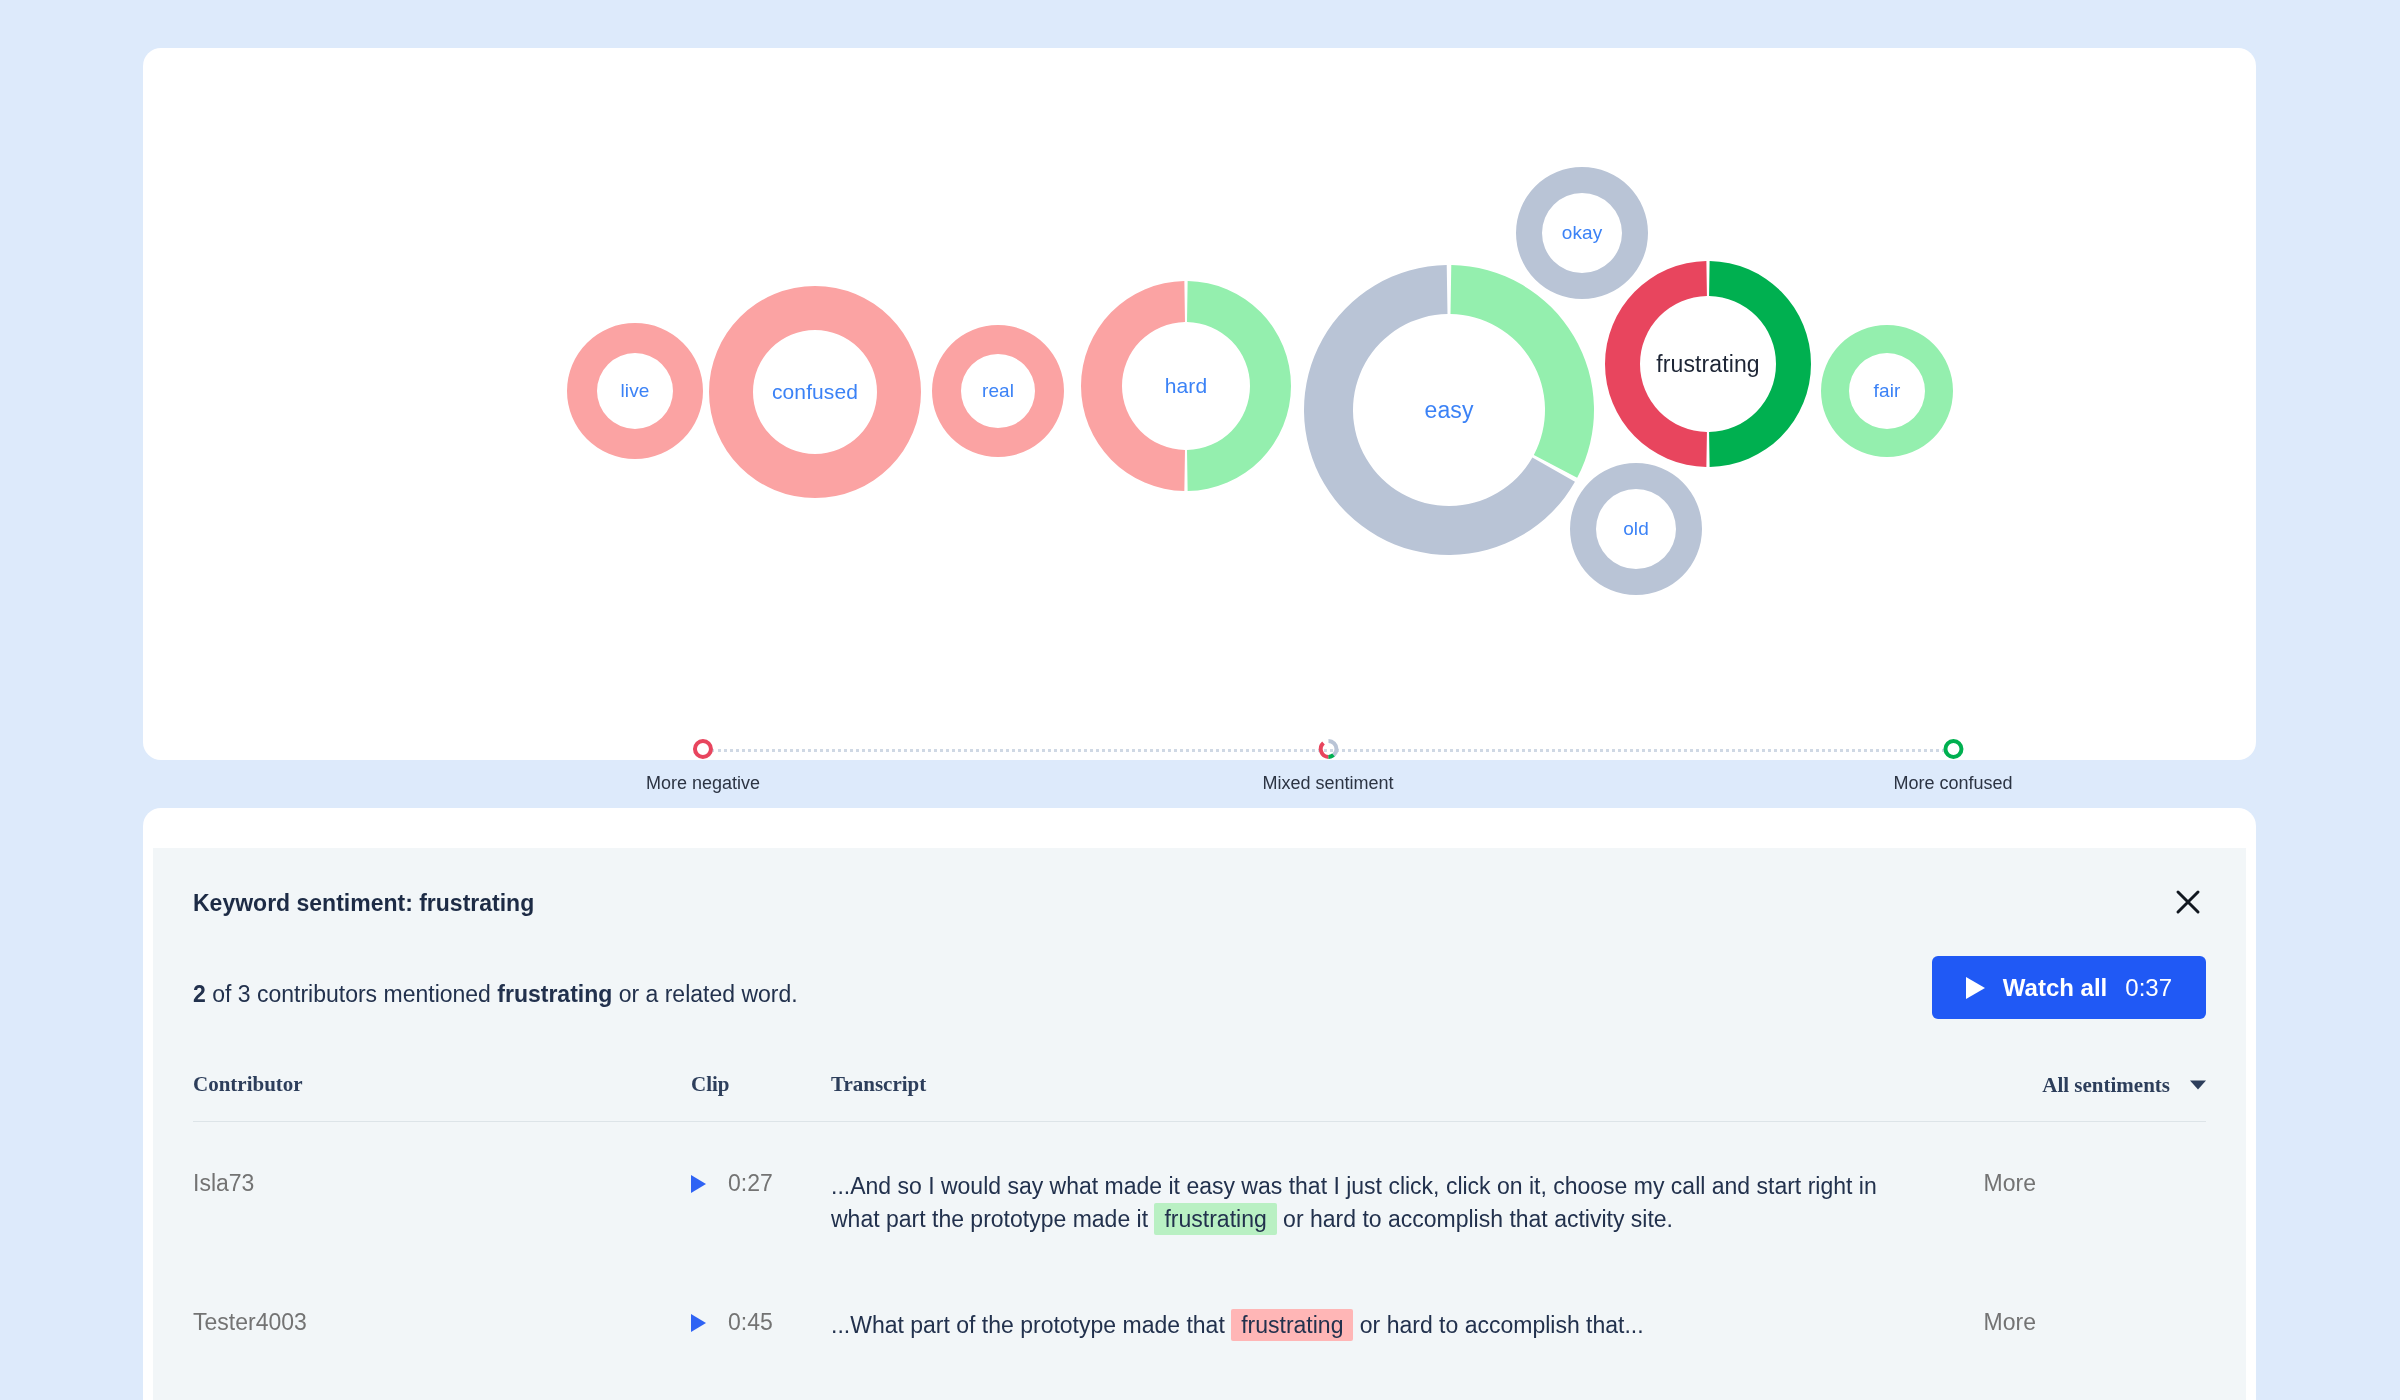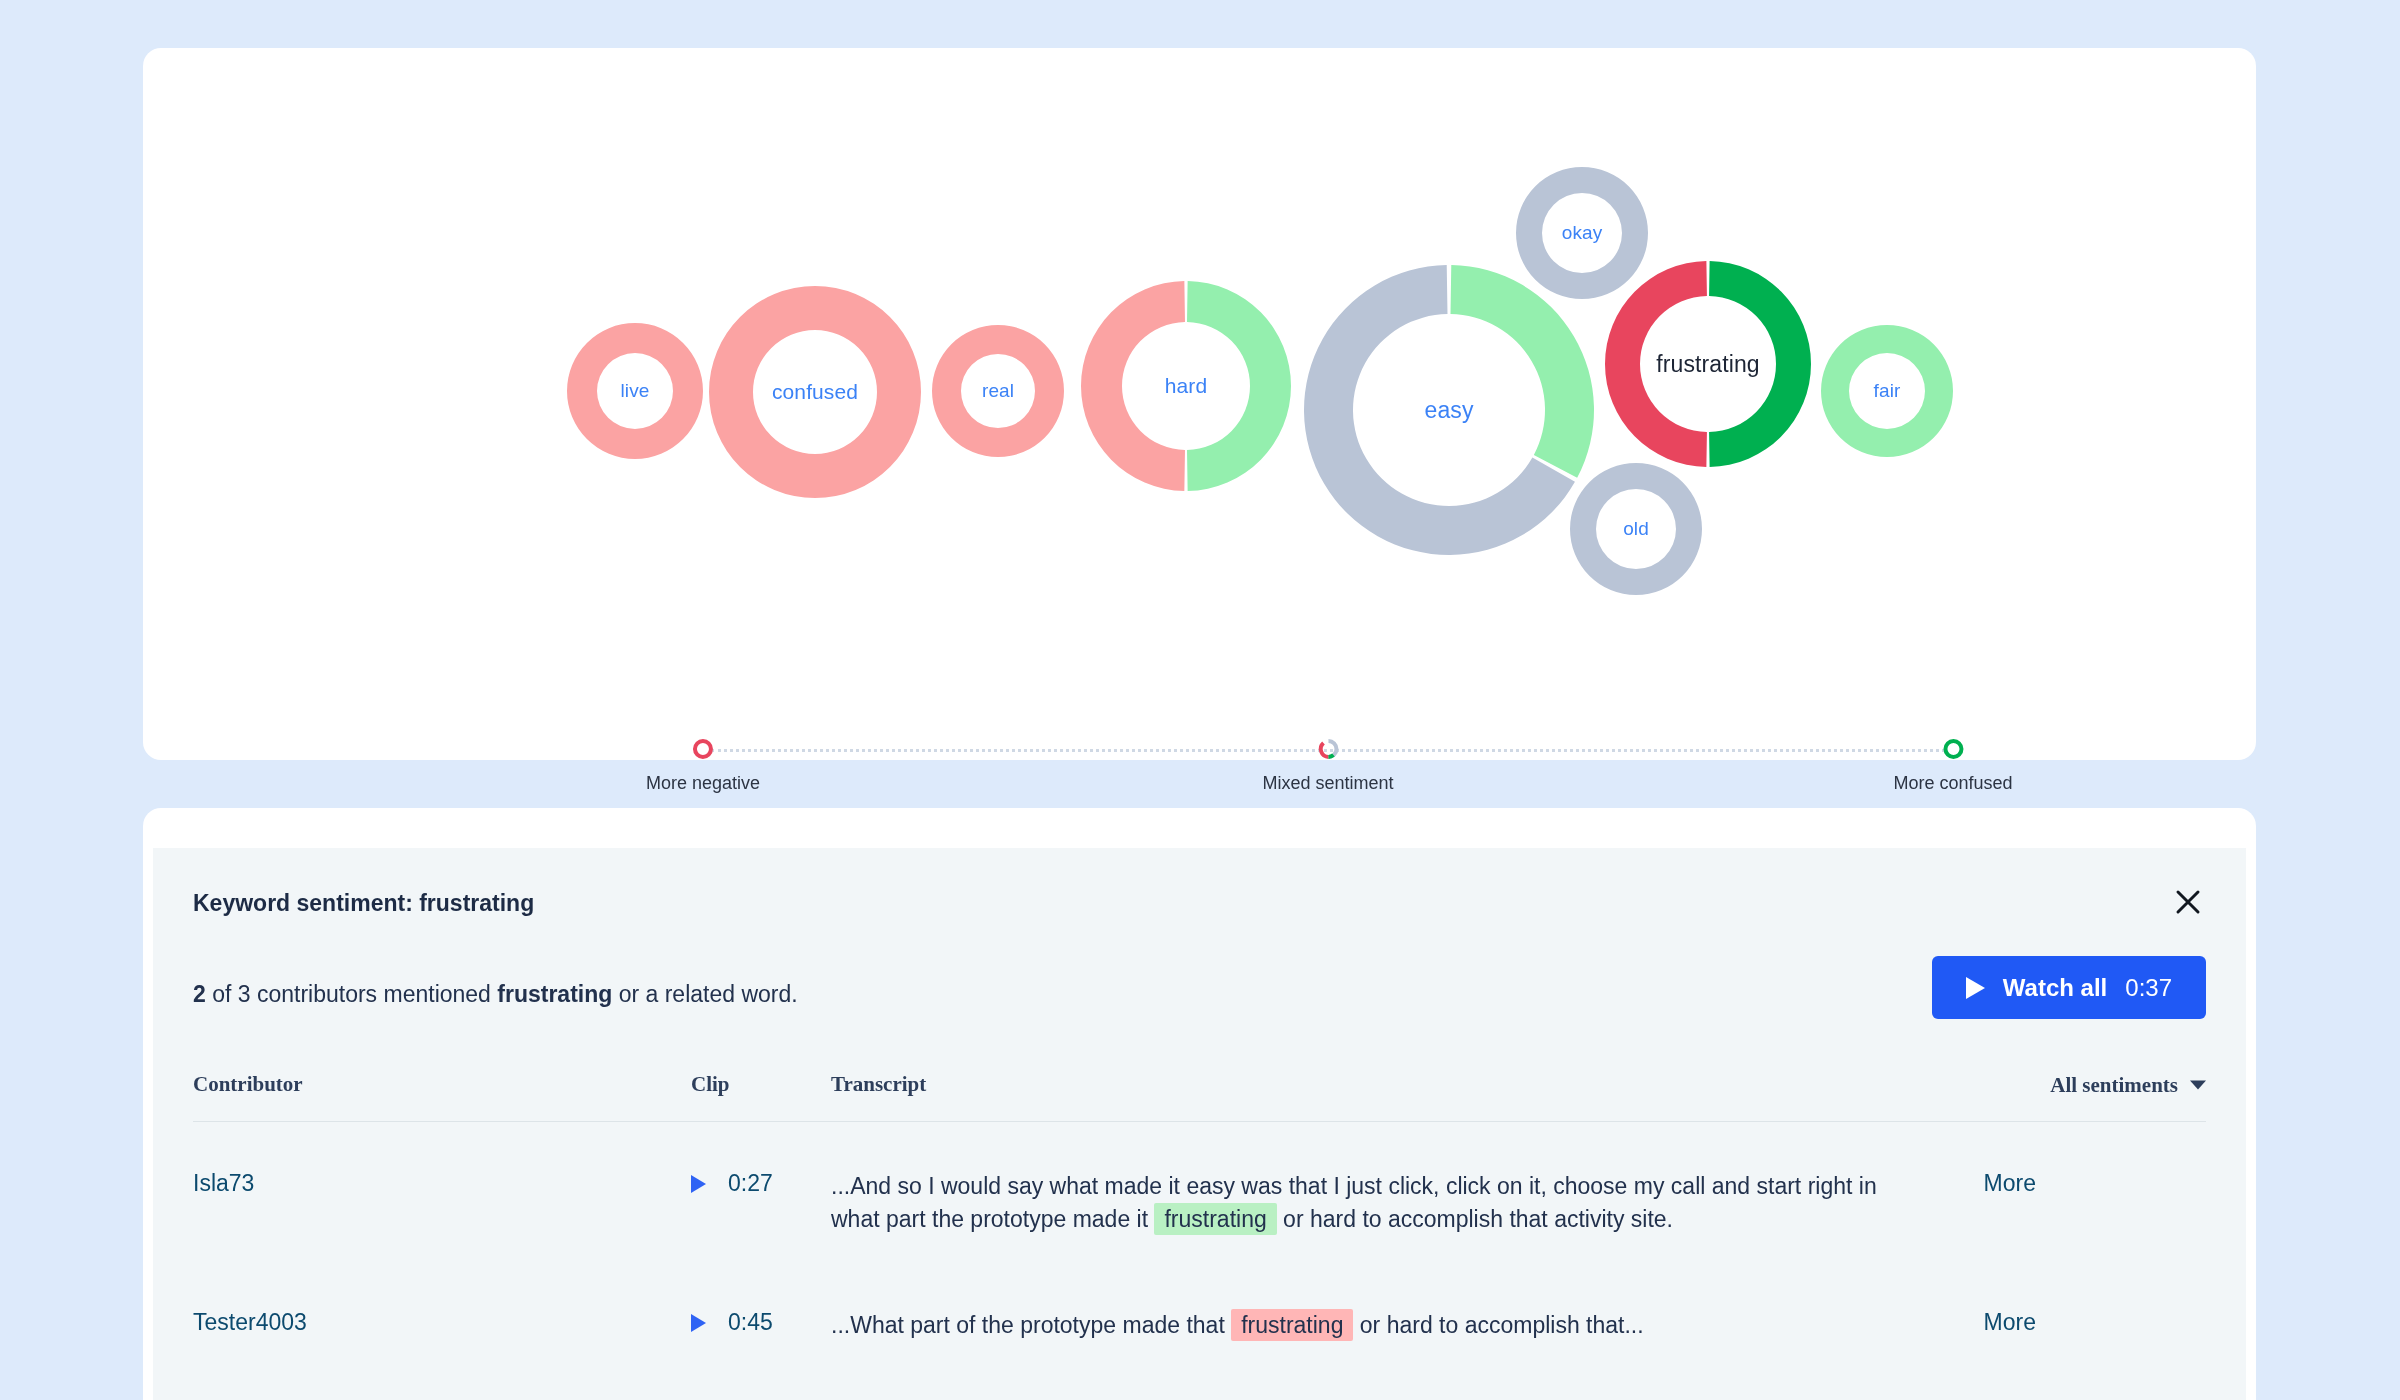--- a/index.html
+++ b/index.html
@@ -150,42 +150,42 @@
     font-family: Liberation Serif, serif;
   }
   .col-contributor { width: 498px; flex: none; }
   .col-clip { width: 140px; flex: none; }
   .col-transcript { flex: 1; }
   .col-more { width: 120px; flex: none; text-align: right; }
   .sent-filter {
     position: absolute;
     right: 0; top: 50%;
     transform: translateY(-50%);
-    display: flex; align-items: center; gap: 12px;
+    display: flex; align-items: center; gap: 20px;
     font-size: 21px; font-weight: bold; color: #2d3e5b;
     cursor: pointer;
   }
   .caret {
     width: 0; height: 0;
     border-left: 8px solid transparent;
     border-right: 8px solid transparent;
     border-top: 9px solid #2d3e5b;
   }
 
   .row {
     display: flex;
     align-items: flex-start;
     padding: 48px 0 26px 0;
     font-size: 23px;
     color: #22314d;
   }
   .row .col-contributor a,
   .row .col-clip a,
   .row .col-more a {
-    color: #0c4a6e;
+    color: #737373;
     text-decoration: none;
     cursor: pointer;
     text-align: right;
   }
   .row .col-clip { display: flex; align-items: center; gap: 22px; color: #2f63f4; }
   .row .col-clip .play-tri-sm {
     width: 0; height: 0;
     border-left: 15px solid #2f63f4;
     border-top: 9px solid transparent;
     border-bottom: 9px solid transparent;

